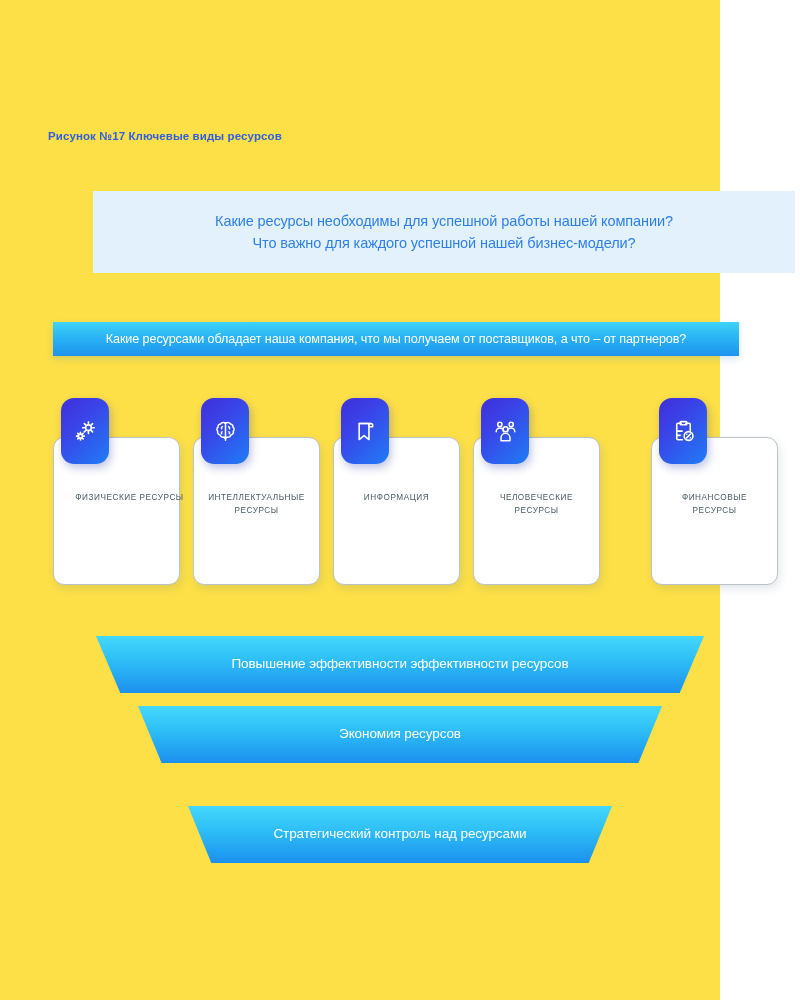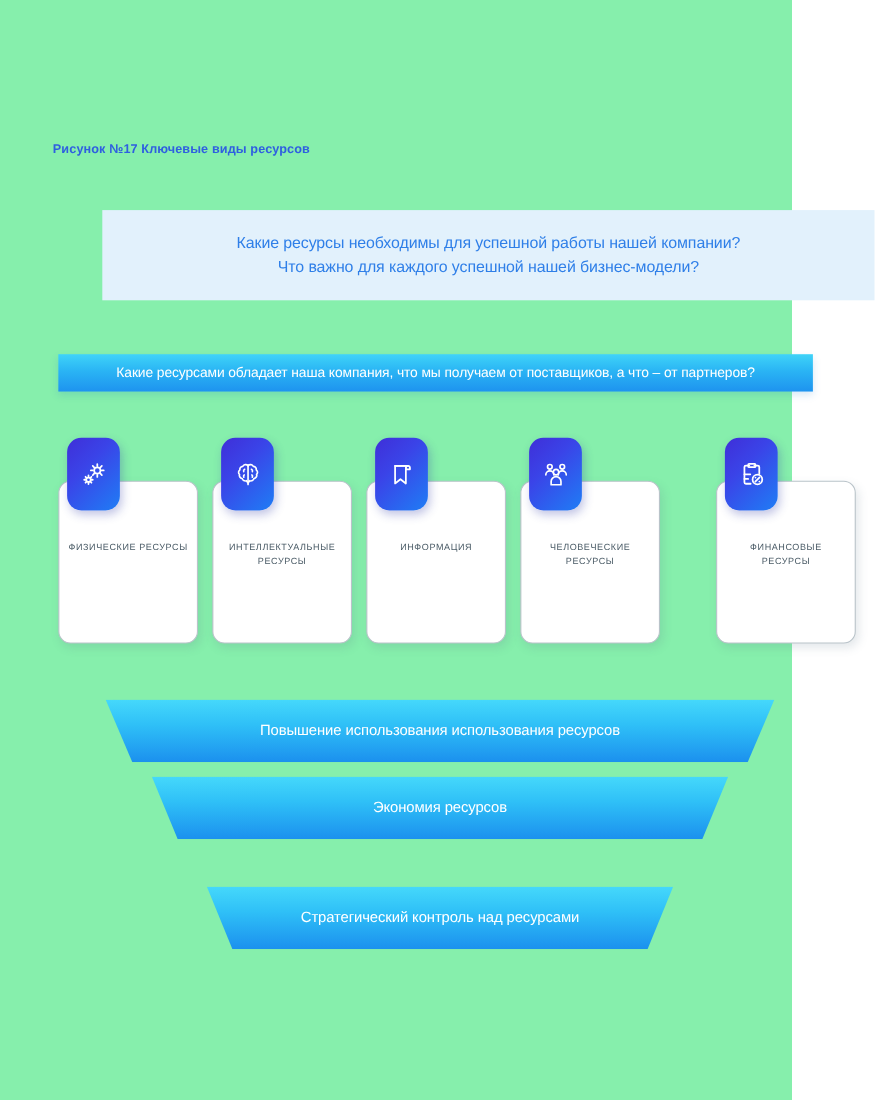--- a/index.html
+++ b/index.html
@@ -14,21 +14,21 @@
     overflow: hidden;
     font-family: "Liberation Sans", sans-serif;
     -webkit-font-smoothing: antialiased;
   }
 
   #figure-root {
     position: absolute;
     left: 0; top: 0;
     width: 720px;
     height: 1000px;
-    background: #86efac;
+    background: #fde047;
   }
 
   
   .figure-title {
     position: absolute;
     left: 48px;
     top: 130px;
     font-size: 11.5px;
     font-weight: 700;
     color: #2f5fe0;
@@ -188,21 +188,21 @@
     <div class="question-line">Какие ресурсы необходимы для успешной работы нашей компании?</div>
     <div class="question-line">Что важно для каждого успешной нашей бизнес-модели?</div>
   </div>
 
   <div class="cyan-banner">
     <div class="cyan-banner-text">Какие ресурсами обладает наша компания, что мы получаем от поставщиков, а что – от партнеров?</div>
   </div>
 
   <div class="cards-row">
 
-    <div class="card-wrap" style="left:0px;">
+    <div class="card-wrap" style="left:0px;padding-left:26px;">
       <div class="card-box"></div>
       <div class="card-icon-badge">
         <svg viewBox="0 0 32 32" fill="none" stroke="#ffffff" stroke-width="1.9" stroke-linecap="round" stroke-linejoin="round">
           <circle cx="19.5" cy="11.5" r="3.4"></circle>
           <path d="M19.5 4.6v2.1M19.5 16.3v2.1M26.4 11.5h-2.1M14.7 11.5h-2.1
                    M24.4 6.6l-1.5 1.5M16.1 14.9l-1.5 1.5M24.4 16.4l-1.5-1.5M16.1 8.1l-1.5-1.5"></path>
           <circle cx="10" cy="21.5" r="2.4"></circle>
           <path d="M10 16.9v1.5M10 24.6v1.5M14.6 21.5h-1.5M6.9 21.5H5.4
                    M13.2 18.3l-1.1 1.1M7.9 23.6l-1.1 1.1M13.2 24.7l-1.1-1.1M7.9 19.4l-1.1-1.1"></path>
         </svg>
@@ -267,21 +267,21 @@
           <circle cx="22" cy="21.3" r="5.2"></circle>
           <path d="M19.9 19.2h.02M24.1 23.4h.02M24.3 19l-4.6 4.6"></path>
         </svg>
       </div>
       <div class="card-label">ФИНАНСОВЫЕ РЕСУРСЫ</div>
     </div>
 
   </div>
 
   <div class="funnel-bar funnel-1">
-    <div class="funnel-bar-text">Повышение использования использования ресурсов</div>
+    <div class="funnel-bar-text">Повышение эффективности эффективности ресурсов</div>
   </div>
 
   <div class="funnel-bar funnel-2">
     <div class="funnel-bar-text">Экономия ресурсов</div>
   </div>
 
   <div class="funnel-bar funnel-3">
     <div class="funnel-bar-text">Стратегический контроль над ресурсами</div>
   </div>
 

